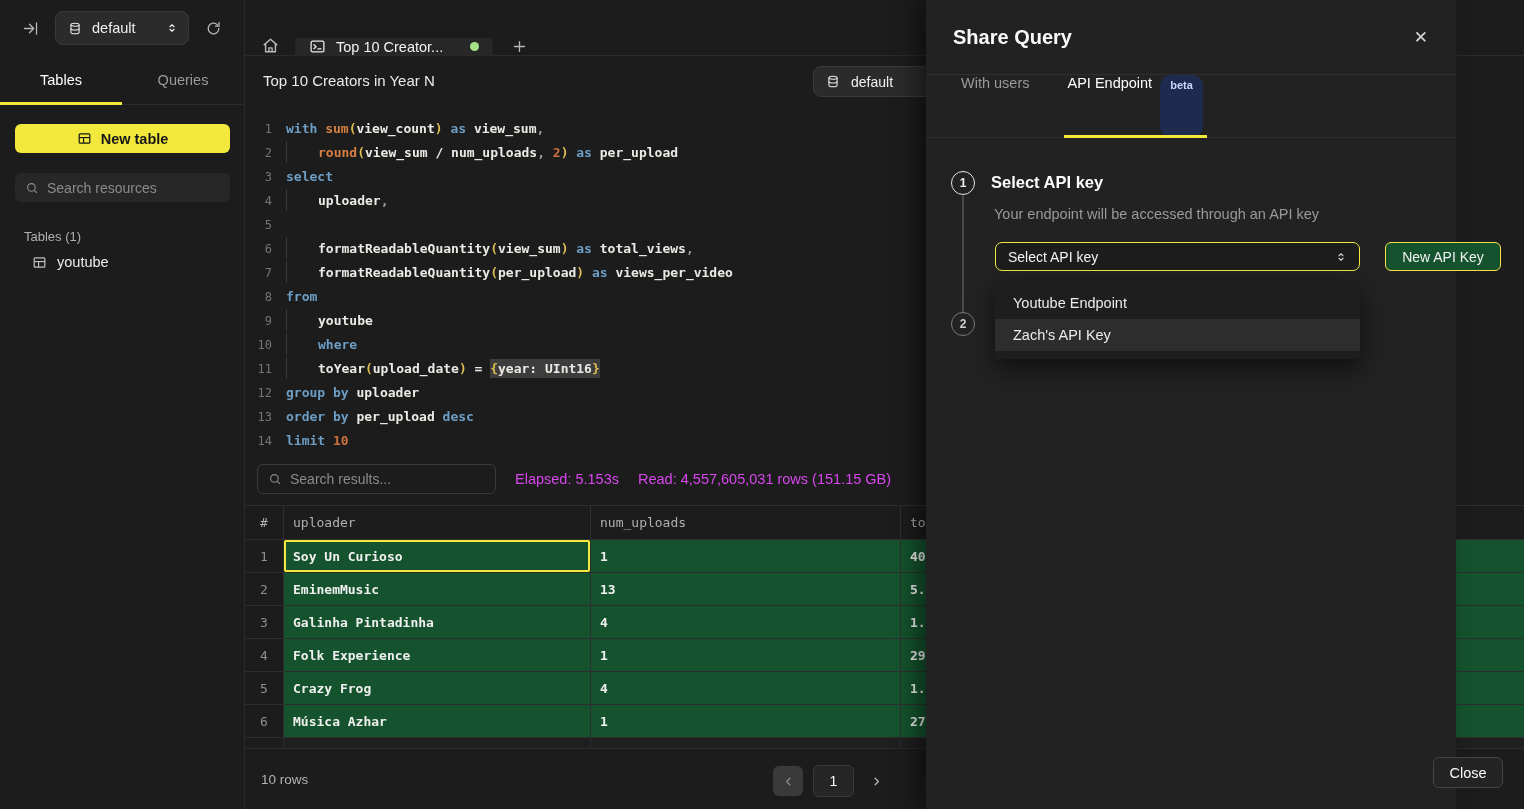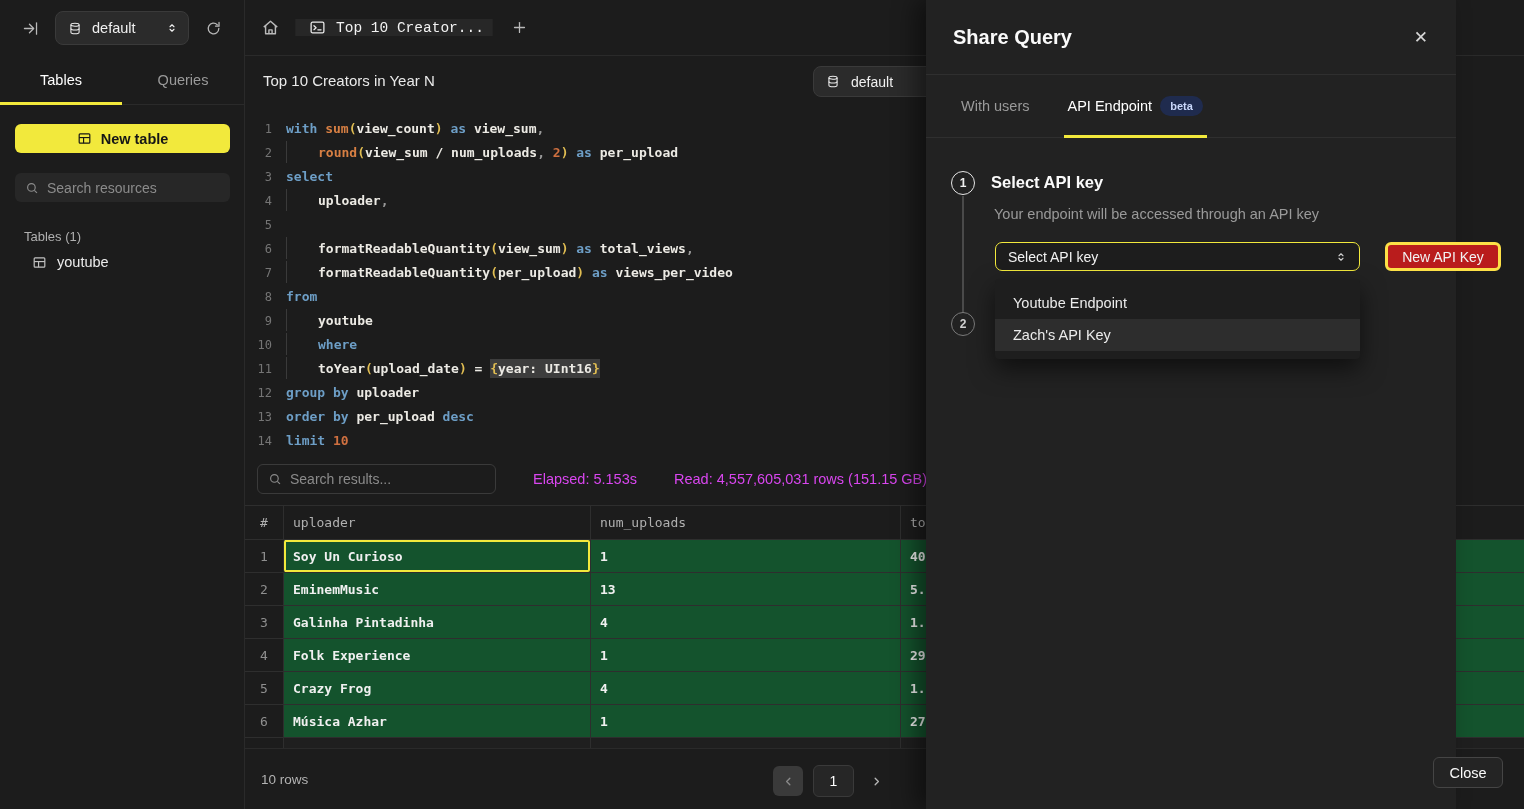--- a/index.html
+++ b/index.html
@@ -30,21 +30,21 @@
     display:flex; align-items:center; justify-content:center; gap:9px; font-size:14.5px; font-weight:bold; cursor:pointer; font-family:inherit;}
   .sb-search{margin:20px 15px 0; height:29px; width:215px; background:#272727; border-radius:6px; display:flex; align-items:center; padding:0 10px; gap:8px; color:#8b8b8b;}
   .sb-search input{background:none; border:none; outline:none; color:#cfcfcf; font-size:14px; width:100%; font-family:inherit;}
   .sb-search input::placeholder{color:#8b8b8b;}
   .sb-section{margin:27px 0 0 24px; font-size:13px; color:#b0b0b0;}
   .sb-table-item{display:flex; align-items:center; gap:10px; padding:10px 0 0 32px; color:#ececec; font-size:14.5px; cursor:pointer;}
   .sb-table-item .ic{color:#c2c2c2;}
 
   
   .main{position:absolute; left:245px; top:0; width:1279px; height:809px;}
-  .tabstrip{height:56px; display:flex; border-bottom:1px solid var(--line); align-items:center;font-family:Liberation Mono, monospace;}
+  .tabstrip{height:56px; display:flex; border-bottom:1px solid var(--line); align-items:flex-end;}
   .ts-home{width:50px; display:flex; align-items:center; justify-content:center; color:#b9b9b9; cursor:pointer;}
   .ts-tab{width:198px; background:#272727; display:flex; align-items:center; gap:10px; padding:0 13px; cursor:pointer; border-left:1px solid #232323; border-right:1px solid #232323;}
   .ts-tab .ttl{font-size:14.5px; color:#f2f2f2; flex:1; white-space:nowrap;}
   .ts-dot{width:9px; height:9px; border-radius:50%; background:#a6e388;}
   .ts-plus{width:52px; display:flex; align-items:center; justify-content:center; color:#b9b9b9; cursor:pointer;}
   .query-header{height:49px; display:flex; align-items:center; padding-left:18px; position:relative;}
   .qh-title{font-size:15px; color:#eaeaea;}
   .qh-selector{position:absolute; left:568px; top:10px; width:150px; height:31px; background:var(--btn); border:1px solid #3a3a3a; border-radius:8px;
     display:flex; align-items:center; gap:11px; padding:0 12px; color:#f0f0f0; font-size:14px; cursor:pointer;}
 
@@ -53,21 +53,21 @@
   .code-line{height:24px; line-height:24px; display:flex; font-family:"DejaVu Sans Mono", monospace;}
   .code-line .ln{width:27px; text-align:right; color:#757575; font-size:12px; flex:none;}
   .code-line .code{margin-left:14px; font-size:13px; font-weight:bold; white-space:pre;}
   .tk-k{color:#6d9ec6;} .tk-f{color:#d77f43;} .tk-p{color:#e0bd52;} .tk-i{color:#eceae4;}
   .tk-n{color:#cf7040;} .tk-c{color:#9a9a9a;}
   .tk-g{display:inline-block; width:32px; height:22px; vertical-align:top; border-left:1px solid #3a3a3a;}
   .tk-b{color:#e0bd52; background:#3d3d3d; padding:2px 0;}
   .tk-t{color:#eceae4; background:#3d3d3d; padding:2px 0;}
 
   
-  .results-toolbar{height:52px; display:flex; align-items:center; padding-left:12px;gap:18px;}
+  .results-toolbar{height:52px; display:flex; align-items:center; padding-left:12px;}
   .rs-search{width:239px; height:30px; border:1px solid #3a3a3a; border-radius:6px; display:flex; align-items:center; padding:0 10px; gap:8px; color:#8b8b8b;}
   .rs-search input{background:none; border:none; outline:none; color:#cfcfcf; font-size:14px; width:100%; font-family:inherit;}
   .rs-search input::placeholder{color:#8b8b8b;}
   .rs-stat{margin-left:19px; color:#d946ef; font-size:14.5px;}
 
   
   .rtable{border-top:1px solid var(--line2); font-family:"DejaVu Sans Mono", monospace;}
   .rt-row{display:flex; border-bottom:1px solid var(--line2); height:33px; align-items:stretch;}
   .rt-row.head{height:34px;}
   .cell{display:flex; align-items:center; font-size:13px; padding-left:9px; border-left:1px solid var(--line2); overflow:hidden; white-space:nowrap;}
@@ -89,33 +89,33 @@
   .pg-prev{width:30px; height:30px; background:#3a3a3a; border:none; border-radius:6px; color:#8a8a8a; display:flex; align-items:center; justify-content:center; cursor:default;}
   .pg-page{width:41px; height:32px; background:#262626; border:1px solid #3a3a3a; border-radius:6px; color:#fff; font-size:14px; display:flex; align-items:center; justify-content:center; cursor:pointer; font-family:inherit;}
   .pg-next{background:none; border:none; color:#b5b5b5; margin-left:6px; display:flex; cursor:pointer;}
 
   
   .share-panel{position:absolute; left:926px; top:0; width:530px; height:809px; background:var(--panel); z-index:5; box-shadow:-10px 0 22px rgba(0,0,0,.45);}
   .sp-head{height:75px; border-bottom:1px solid #2f2f2f; display:flex; align-items:center; padding:0 28px 0 27px;}
   .sp-title{font-size:20px; font-weight:bold; color:#fafafa;}
   .sp-close{margin-left:auto; background:none; border:none; color:#d6d6d6; font-size:17px; cursor:pointer; font-family:inherit;}
   .sp-tabs{height:63px; border-bottom:1px solid #2f2f2f; display:flex; align-items:center; padding-left:35px; gap:38px;}
-  .sp-tab{height:100%; display:flex; align-items:center; gap:8px; color:var(--muted); font-size:14.5px; position:relative; cursor:pointer;}
+  .sp-tab{height:100%; display:flex; gap:8px; color:var(--muted); font-size:14.5px; position:relative; cursor:pointer;}
   .sp-tab.active{color:#fff;}
   .sp-tab.active::after{content:""; position:absolute; left:-4px; right:-4px; bottom:-1px; height:3px; background:var(--yellow);}
   .beta-badge{background:#1f2b4e; color:#c9d7fa; font-size:11px; font-weight:bold; padding:4px 10px; border-radius:11px;}
   .step-circle{position:absolute; width:24px; height:24px; border-radius:50%; border:1.5px solid #e6e6e6; background:var(--panel);
     display:flex; align-items:center; justify-content:center; font-size:12px; font-weight:bold; color:#f0f0f0; z-index:2;}
   .step-circle.dim{border-color:#7a7a7a; color:#d0d0d0;}
   .connector{position:absolute; left:36px; top:196px; width:2px; height:118px; background:#4a4a4a; z-index:1;}
   .s1-head{position:absolute; left:65px; top:173px; font-size:16.5px; font-weight:bold; color:#fafafa;}
   .s1-desc{position:absolute; left:68px; top:206px; font-size:14.5px; color:var(--muted);}
   .apikey-select{position:absolute; left:69px; top:242px; width:365px; height:29px; border:1.5px solid var(--yellow); border-radius:7px;
     background:#1d1d1d; display:flex; align-items:center; justify-content:space-between; padding:0 12px; font-size:14px; color:#f2f2f2; cursor:pointer;}
-  .new-key-btn{position:absolute; left:459px; top:242px; width:116px; height:29px; background:#b91c1c; border:3px solid #fde047; border-radius:6px;
+  .new-key-btn{position:absolute; left:459px; top:242px; width:116px; height:29px; background:#14532d; border:1px solid #fde047; border-radius:6px;
     color:#f2f2f2; font-size:14px; display:flex; align-items:center; justify-content:center; cursor:pointer; font-family:inherit;}
   .apikey-menu{position:absolute; left:69px; top:279px; width:365px; background:#1e1e1e; border-radius:4px; padding:8px 0;
     box-shadow:0 10px 24px rgba(0,0,0,.55); z-index:3;}
   .apikey-opt{height:32px; display:flex; align-items:center; padding-left:18px; font-size:14.5px; color:#ececec; cursor:pointer;}
   .apikey-opt.hl{background:#2d2d2d;}
   .sp-close-btn{position:absolute; left:507px; top:757px; width:70px; height:31px; background:#242424; border:1px solid #454545; border-radius:6px;
     color:#fafafa; font-size:14.5px; display:flex; align-items:center; justify-content:center; cursor:pointer; font-family:inherit;}
 </style>
 </head>
 <body>

